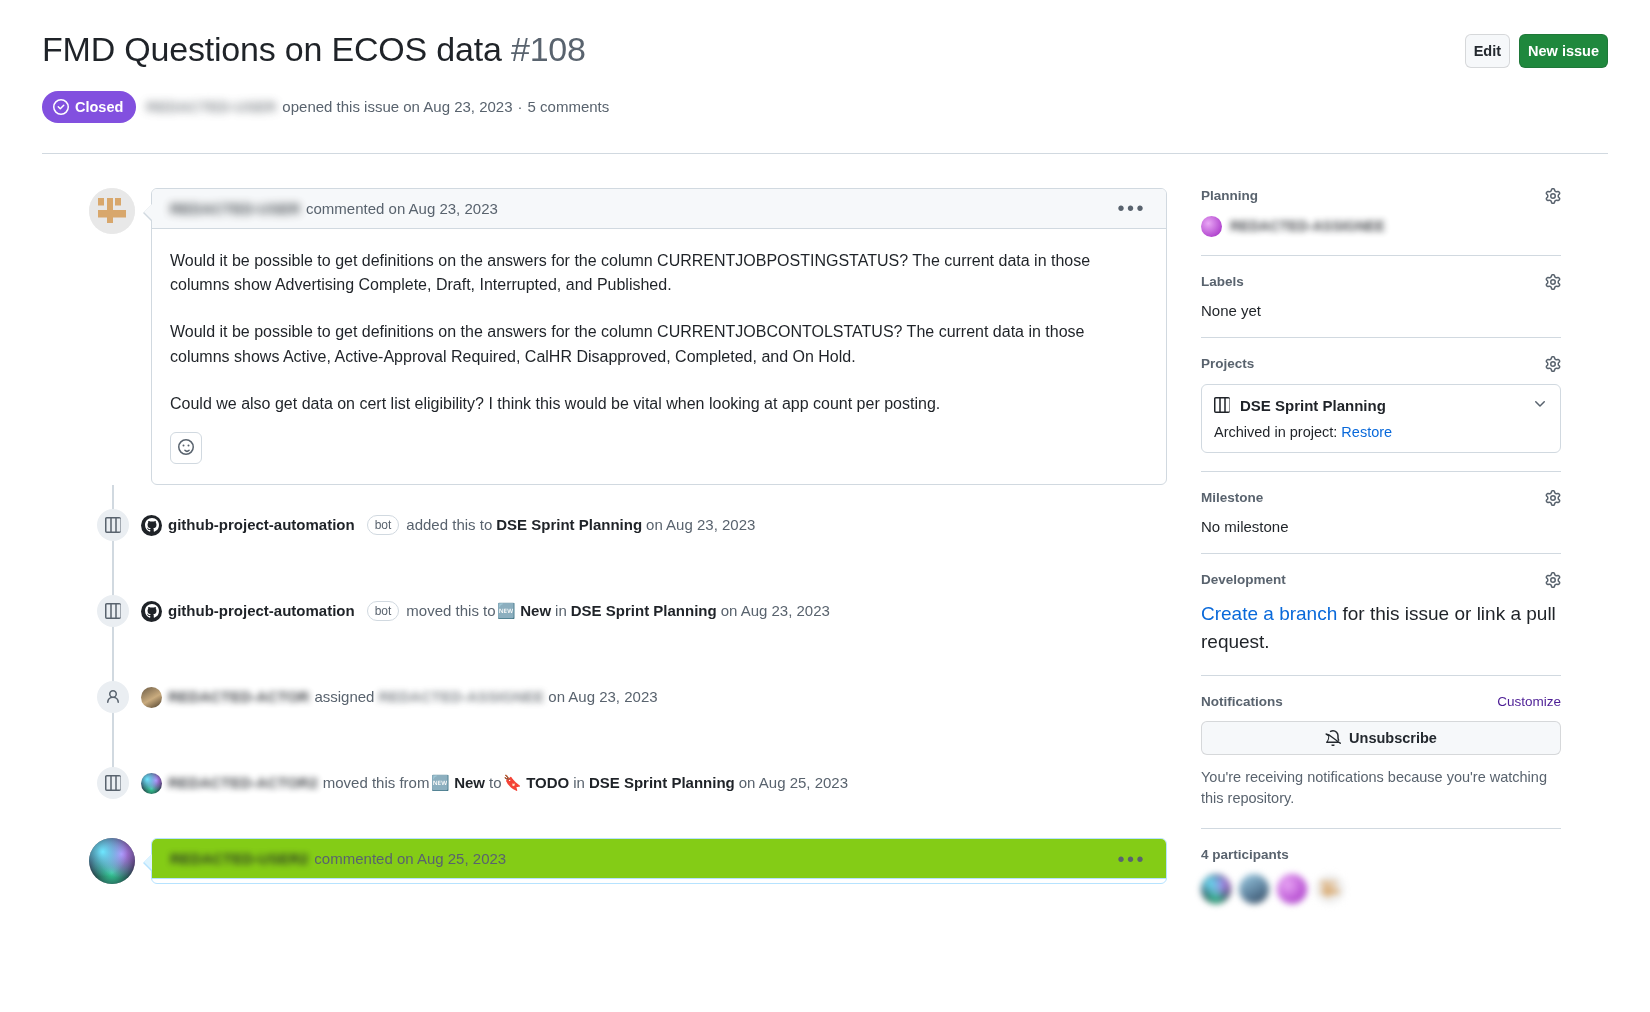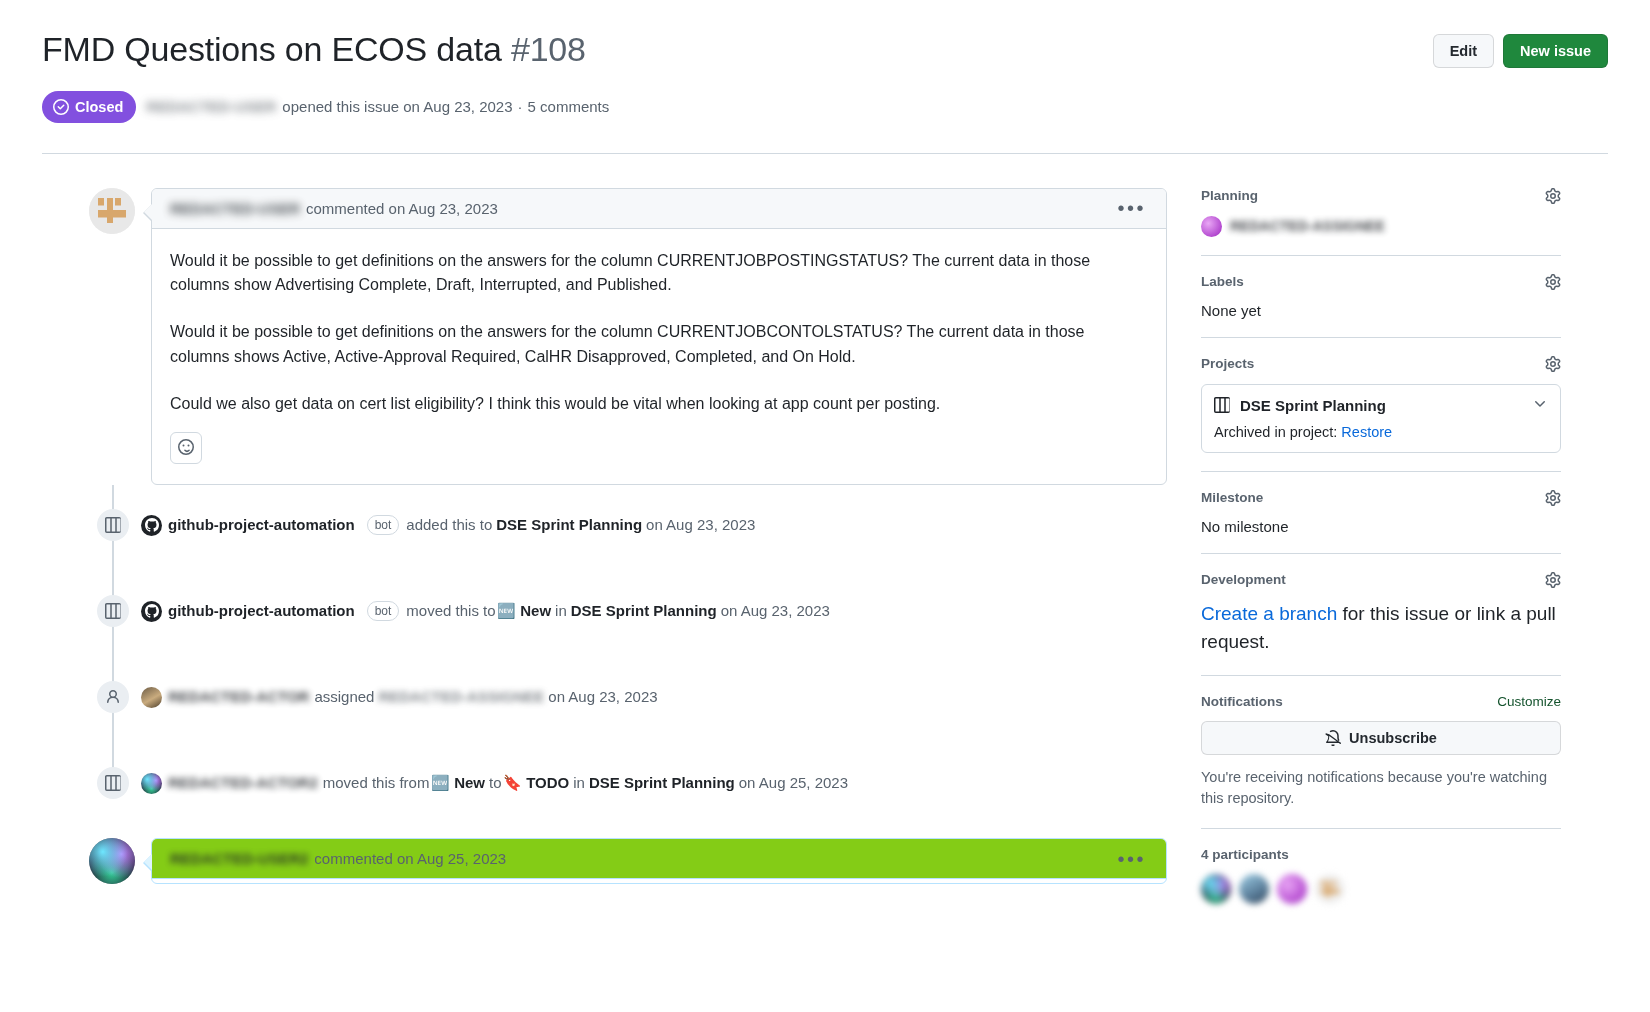--- a/index.html
+++ b/index.html
@@ -35,21 +35,21 @@
   }
   .issue-number { color: #59636e; font-weight: 300; }
 
   .header-actions { display: flex; gap: 9px; align-items: center; padding-top: 8px; }
 
   .btn {
     font-family: "Liberation Sans", sans-serif;
     font-size: 14.5px;
     font-weight: 600;
     border-radius: 6px;
-    padding: 6px 16px;
+    padding: 6px 8px;
     cursor: pointer;
     line-height: 20px;
     white-space: nowrap;
   }
   .btn-default {
     background: #f6f8fa;
     border: 1px solid rgba(31,35,40,0.15);
     color: #24292f;
   }
   .btn-primary {
@@ -310,21 +310,21 @@
   .side-section + .side-section { border-top: 1px solid #d1d9e0; padding-top: 18px; }
 
   .side-head {
     display: flex;
     align-items: center;
     justify-content: space-between;
     margin-bottom: 12px;
   }
   .side-title { font-size: 13.5px; font-weight: 600; color: #59636e; }
   .gear { color: #59636e; cursor: pointer; display: flex; }
-  .side-link-sm { font-size: 13.5px; color: #14532d; cursor: pointer; }
+  .side-link-sm { font-size: 13.5px; color: #4c1d95; cursor: pointer; }
 
   .side-value { font-size: 15px; color: #1f2328; }
 
   .assignee-row { display: flex; align-items: center; gap: 8px; }
   .assignee-av {
     width: 21px; height: 21px; border-radius: 50%;
     background: radial-gradient(circle at 35% 35%, #e9a7f5, #b44ad0 70%, #8a2fa8);
     flex: 0 0 21px;
   }
 

